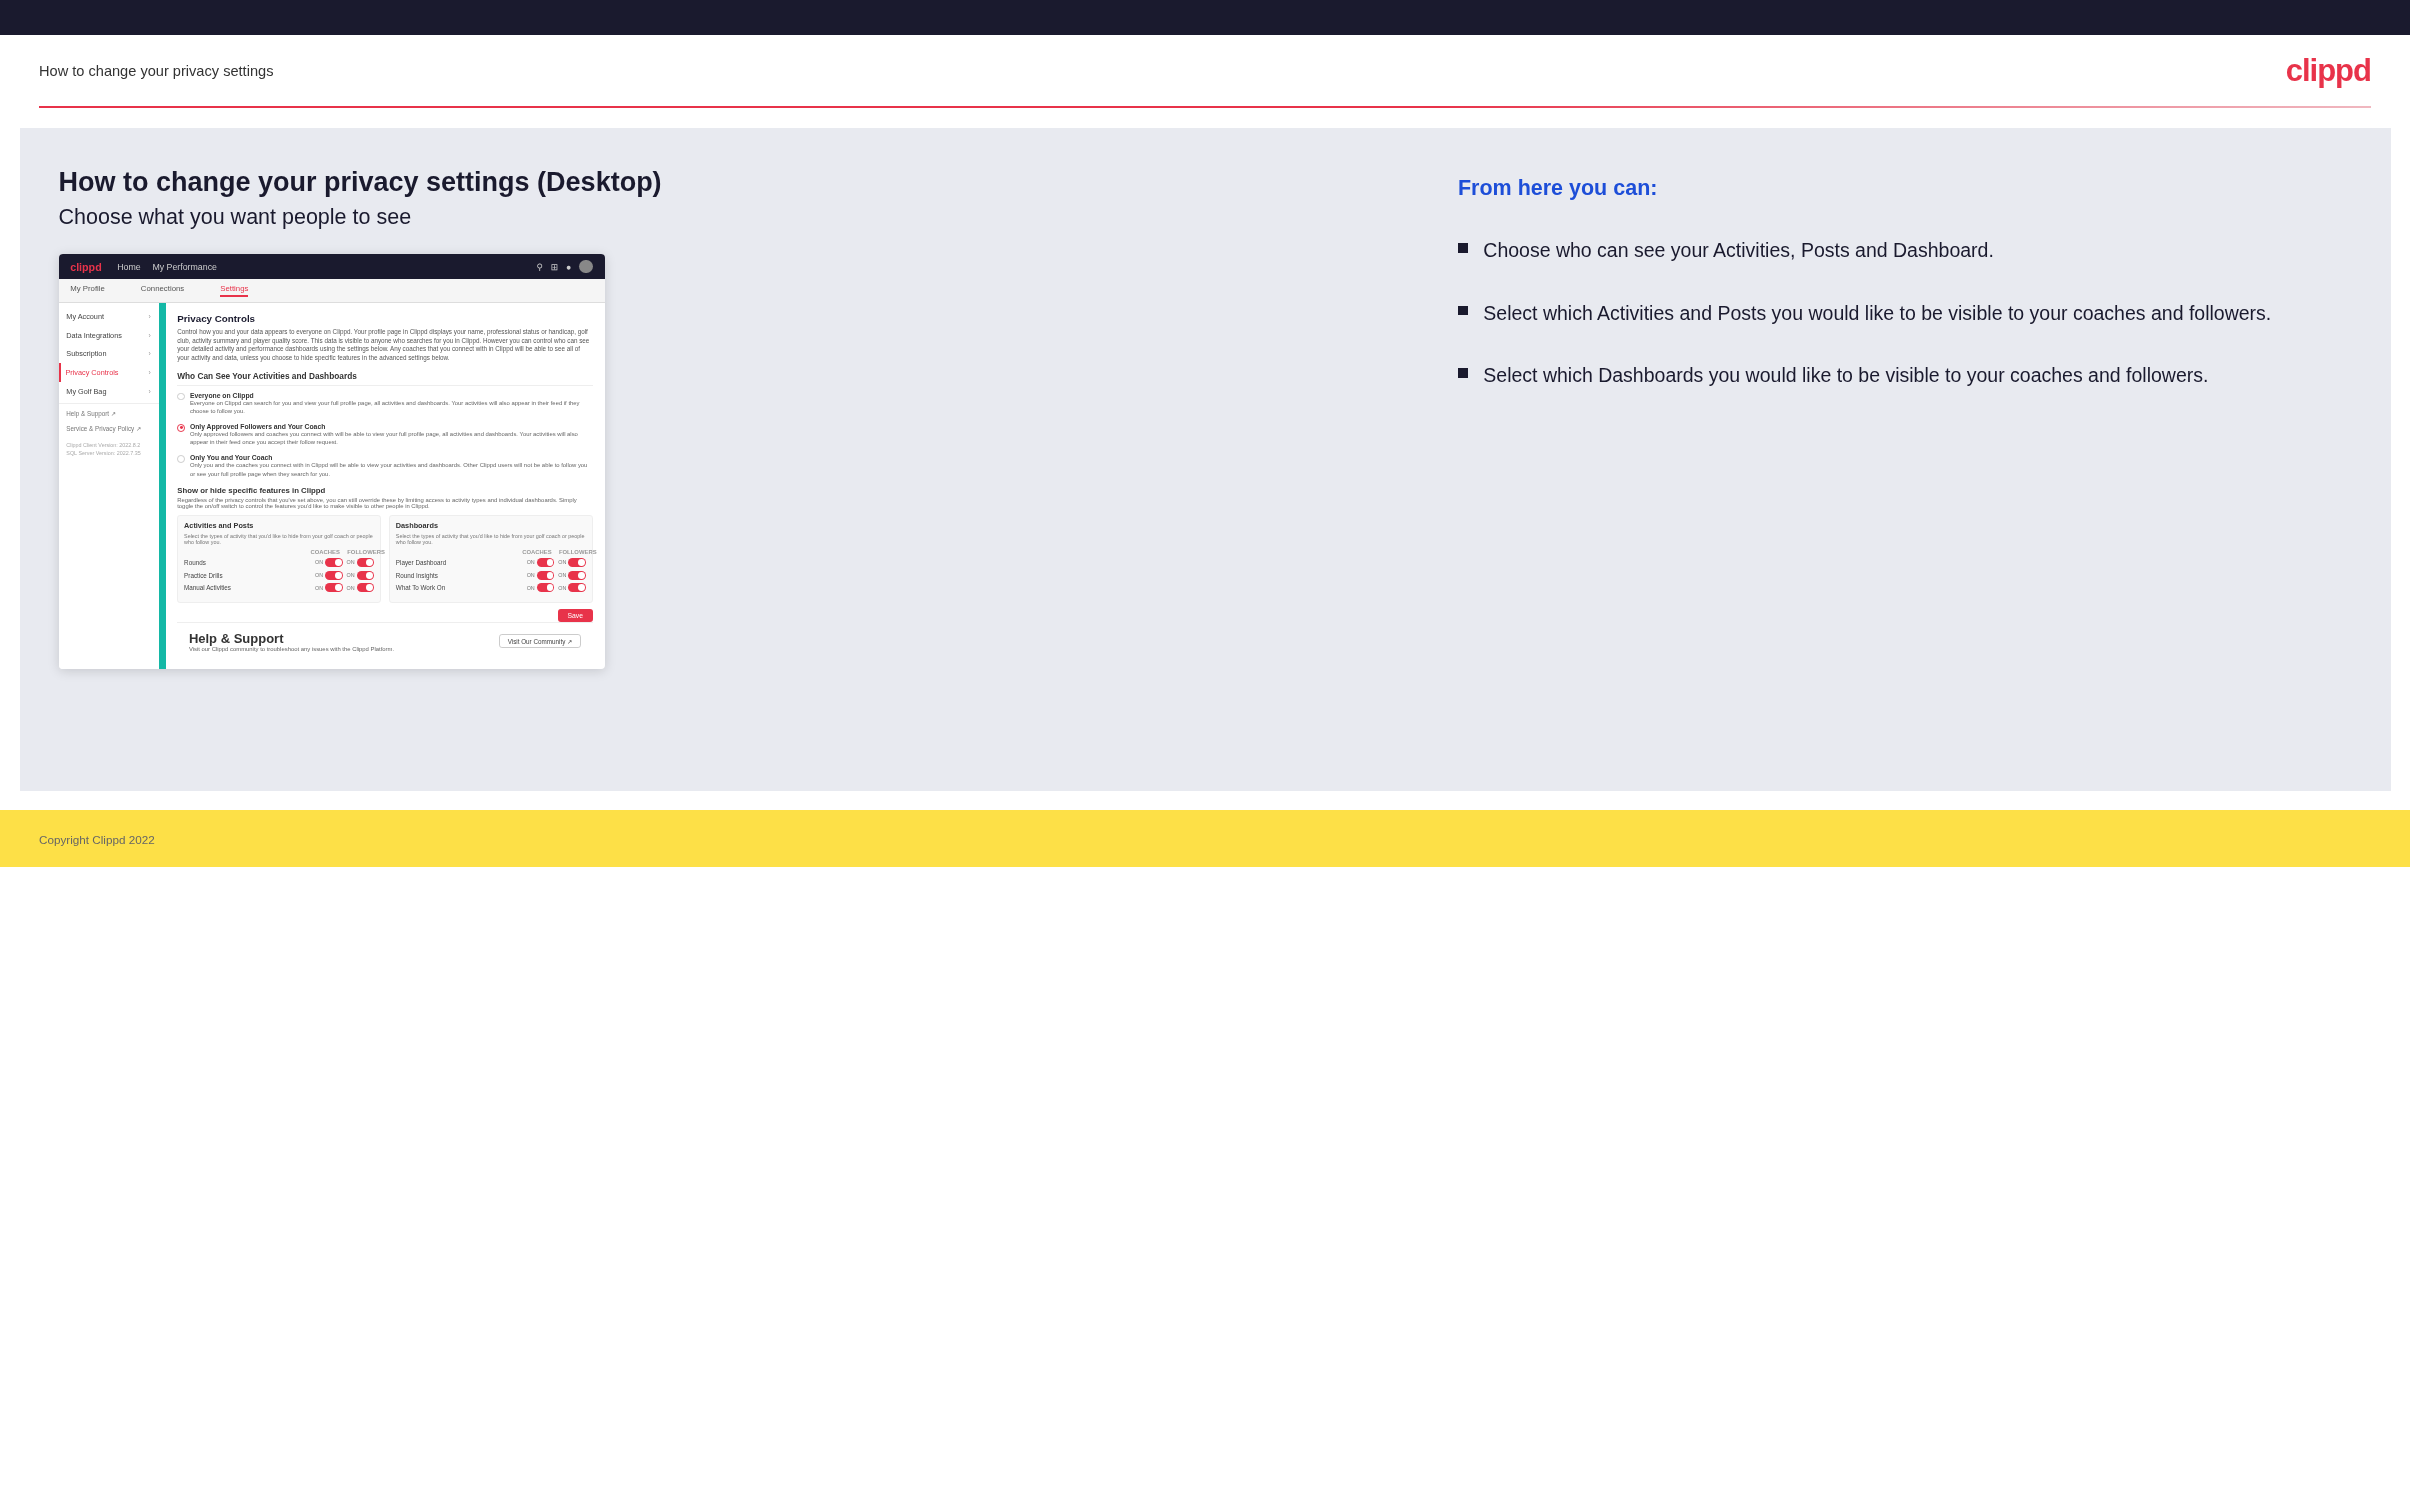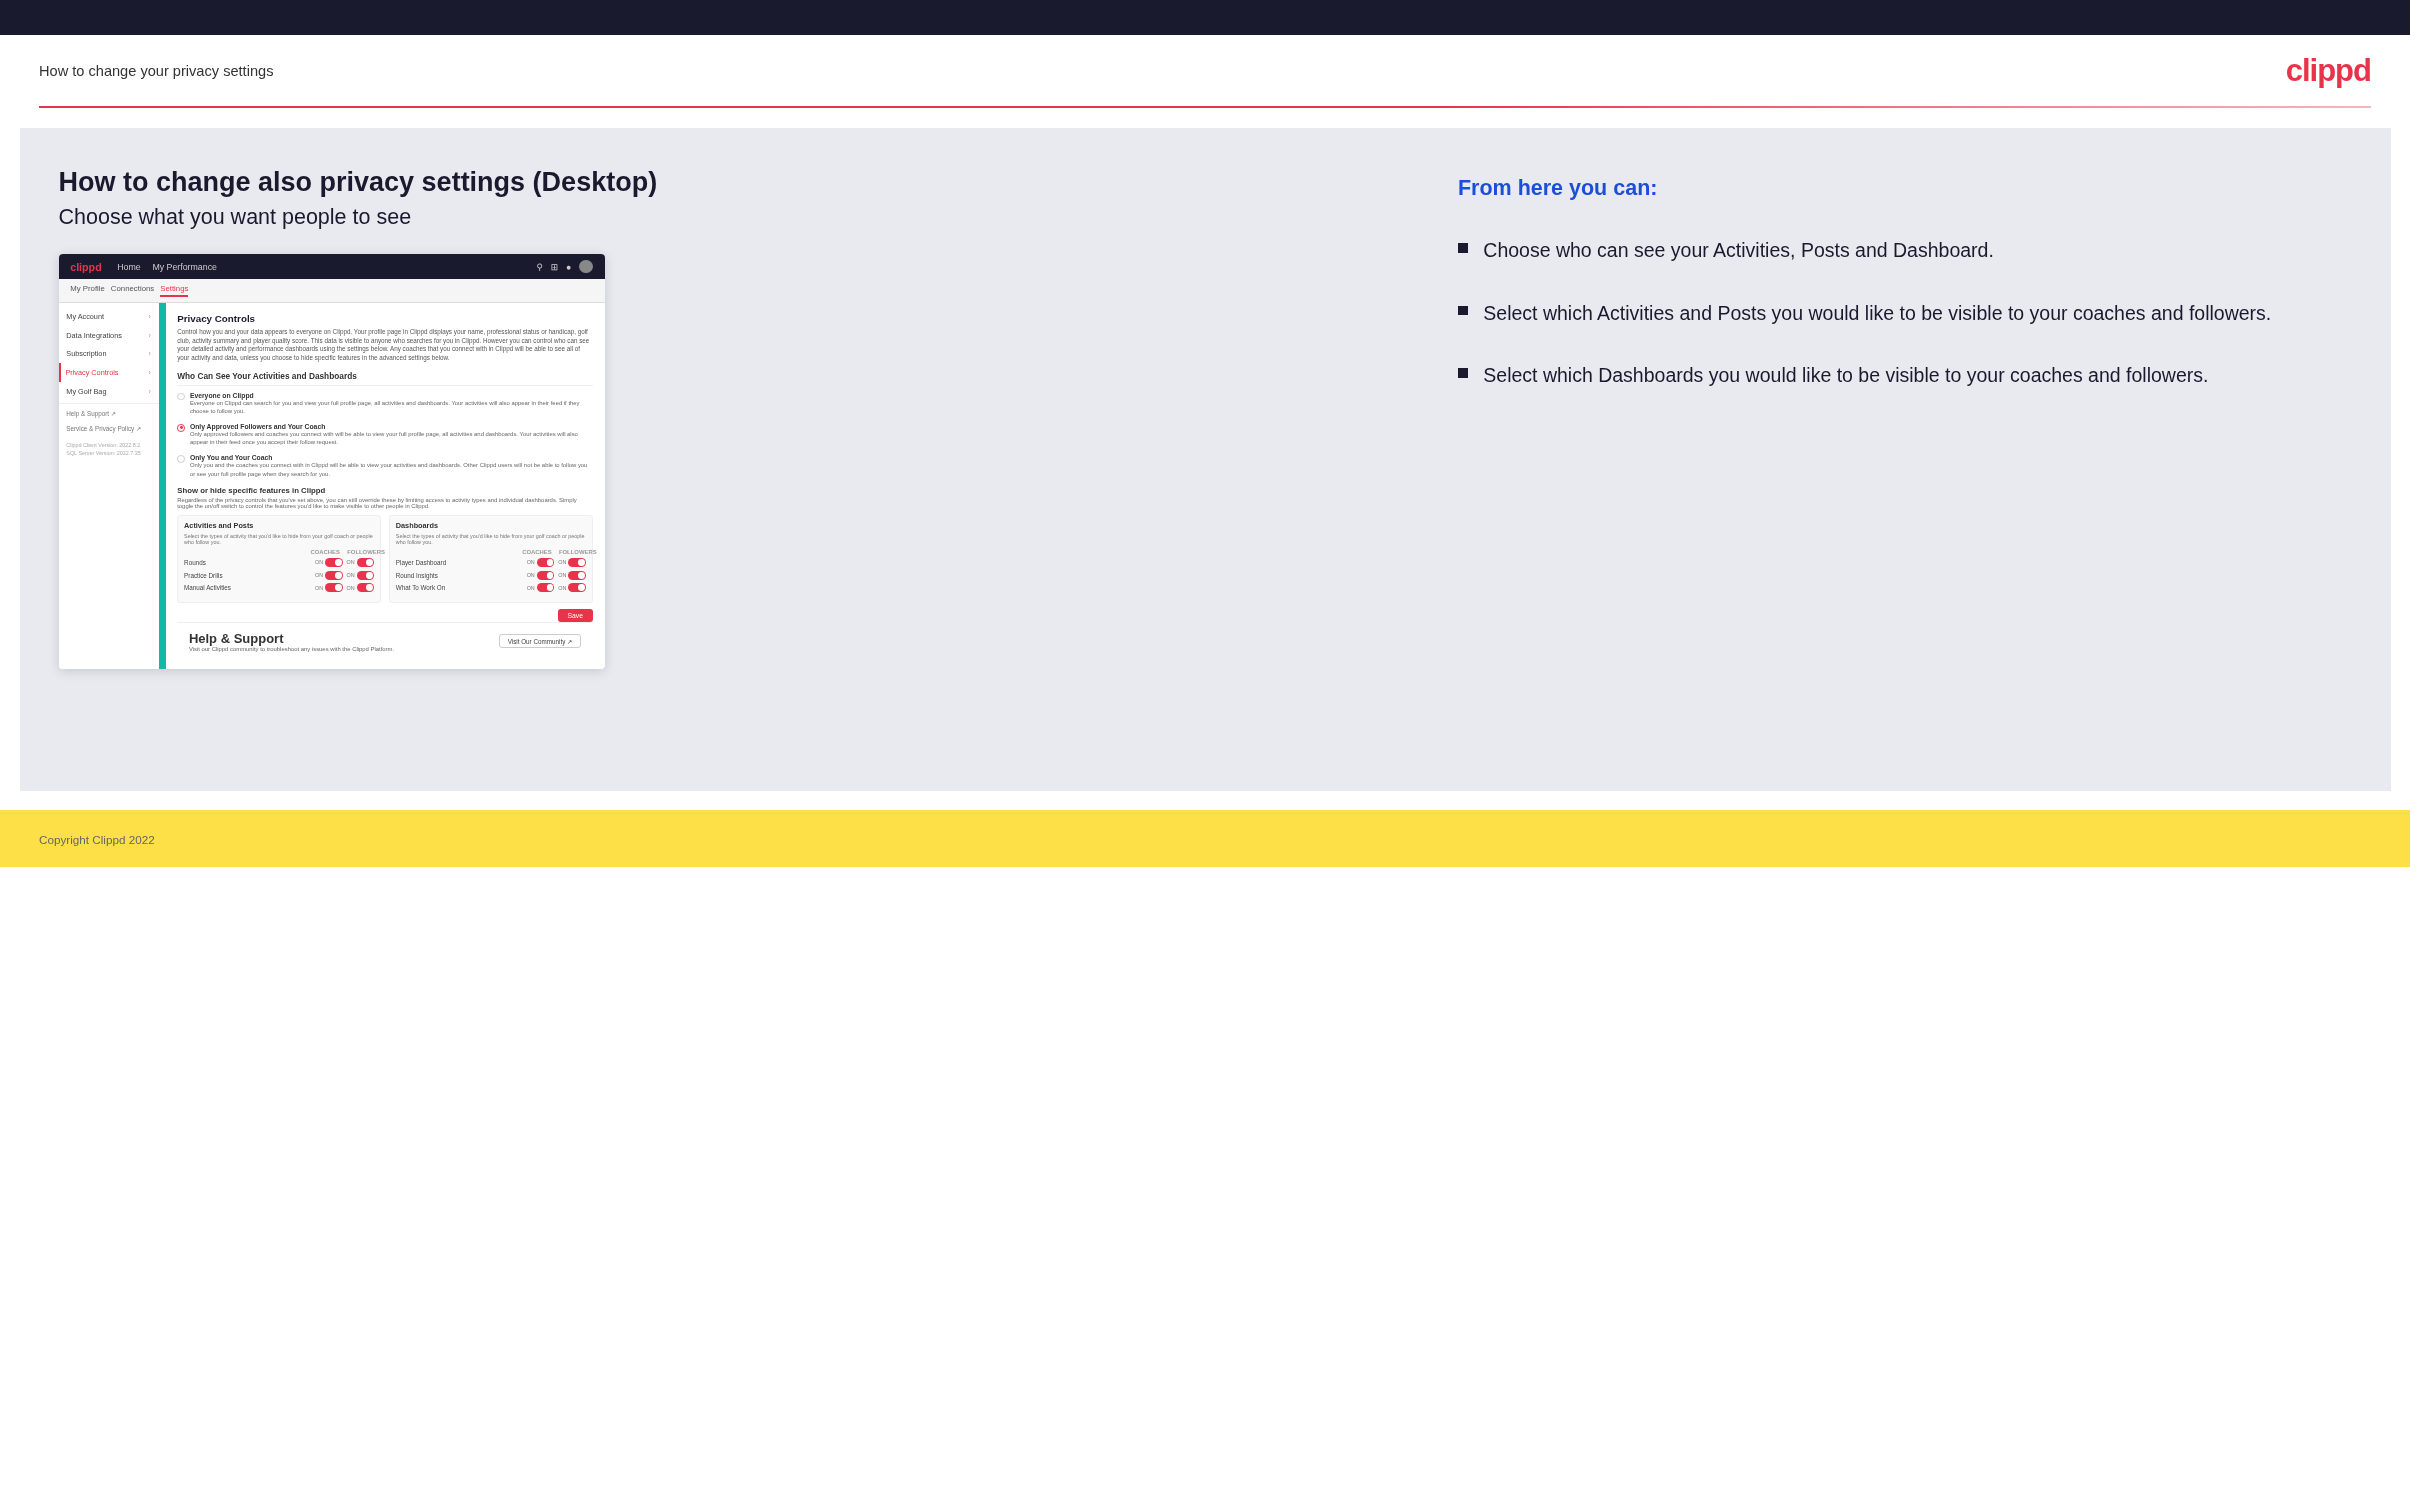--- a/index.html
+++ b/index.html
@@ -116,21 +116,21 @@
       height: 13.7px;
       border-radius: 50%;
       background: #888;
       display: inline-block;
     }
 
     
     .mockup-subnav {
       background: #f5f5f5;
       display: flex;
-      gap: 6px;
+      gap: 36px;
       padding: 4.9px 11.7px;
       border-bottom: 1px solid #ddd;
       text-align: center;
     }
     .mockup-subnav-item {
       font-size: 7.8px;
       color: #555;
     }
     .mockup-subnav-item.active {
       color: #e8334a;
@@ -446,21 +446,21 @@
 <div class="logo-header">
   <span class="page-title-text">How to change your privacy settings</span>
   <span class="logo-text">clippd</span>
 </div>
 
 <div class="header-divider"></div>
 
 <div class="main-content">
 
   <div class="left-side">
-    <h1 class="main-heading">How to change also privacy settings (Desktop)</h1>
+    <h1 class="main-heading">How to change your privacy settings (Desktop)</h1>
     <p class="sub-heading">Choose what you want people to see</p>
 
     <div class="screenshot-mockup">
 
       <div class="mockup-navbar">
         <span class="mockup-logo">clippd</span>
         <div class="mockup-nav-links">
           <span class="mockup-nav-link">Home</span>
           <span class="mockup-nav-link">My Performance</span>
         </div>

